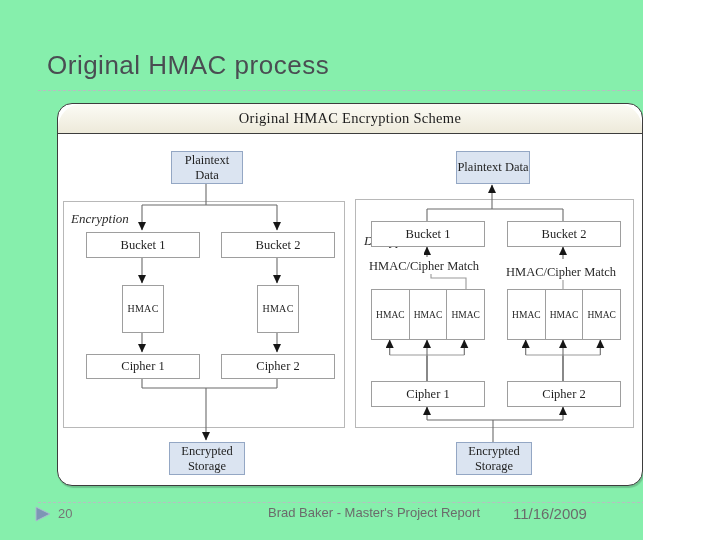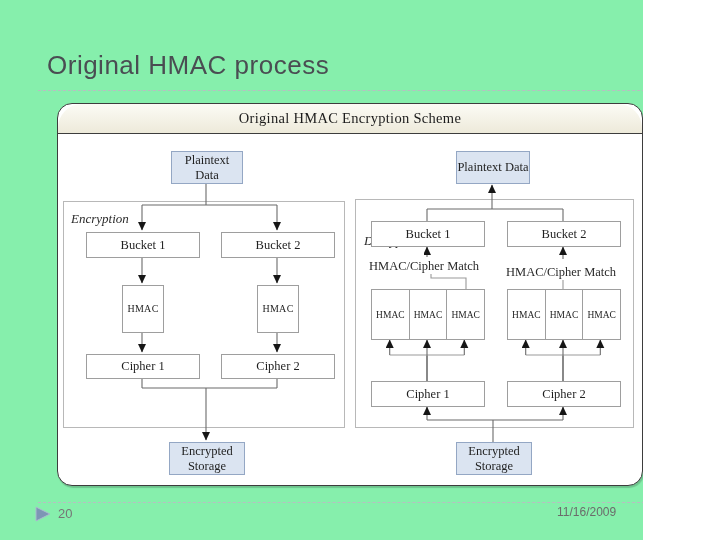--- a/index.html
+++ b/index.html
@@ -32,21 +32,21 @@
   .box.blue{background:#dbe4f1;border:1px solid #94a7c4;}
   .box.tall{font-size:10px;letter-spacing:0.3px;}
   .hmac-row{position:absolute;border:1px solid #9e9e9e;background:#ffffff;display:flex;}
   .hmac-cell{flex:1 1 0;display:flex;align-items:center;justify-content:center;
              font-size:9.5px;color:#1f1f1f;}
   .hmac-cell + .hmac-cell{border-left:1px solid #9e9e9e;}
   .match-lbl{position:absolute;font-size:12.5px;color:#2a2a2a;white-space:nowrap;background:#ffffff;text-align:center;}
 
   .footer-num{position:absolute;left:58px;top:506px;font-size:13px;color:#767676;}
   .footer-author{position:absolute;left:268px;top:505px;font-size:13px;color:#6b6b6b;white-space:nowrap;}
-  .footer-date{position:absolute;left:513px;top:505px;font-size:12px;color:#6b6b6b;white-space:nowrap;margin-left:44px;}
+  .footer-date{position:absolute;left:513px;top:505px;font-size:15px;color:#6b6b6b;white-space:nowrap;}
   .page-marker{position:absolute;left:34px;top:505px;}
 </style>
 </head>
 <body>
 
 <div class="slide">
 
   <div class="slide-title">Original HMAC process</div>
   <div class="dash top"></div>
 
@@ -138,15 +138,16 @@
     <div class="box" style="left:313px;top:277px;width:112px;height:24px;">Cipher 1</div>
     <div class="box" style="left:449px;top:277px;width:112px;height:24px;">Cipher 2</div>
     <div class="box blue" style="left:398px;top:338px;width:74px;height:31px;">Encrypted Storage</div>
   </div>
 
   <div class="dash bottom"></div>
   <svg class="page-marker" width="18" height="18" viewBox="0 0 18 18" xmlns="http://www.w3.org/2000/svg">
     <polygon points="2,2 16,9 2,16" fill="#7d96b5" stroke="#aabcce" stroke-width="1"></polygon>
   </svg>
   <div class="footer-num">20</div>
+  <div class="footer-author">Brad Baker - Master's Project Report</div>
   <div class="footer-date">11/16/2009</div>
 
 </div>
 
 </body></html>

